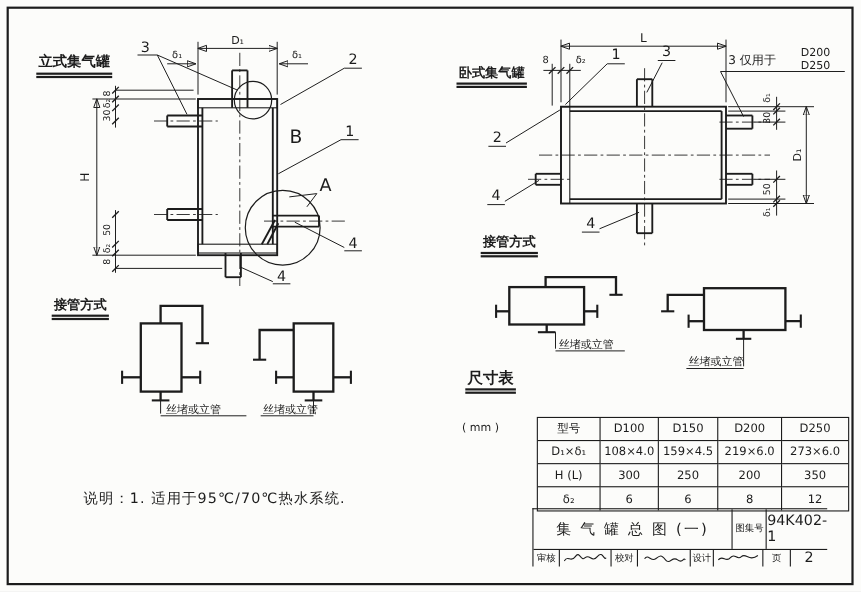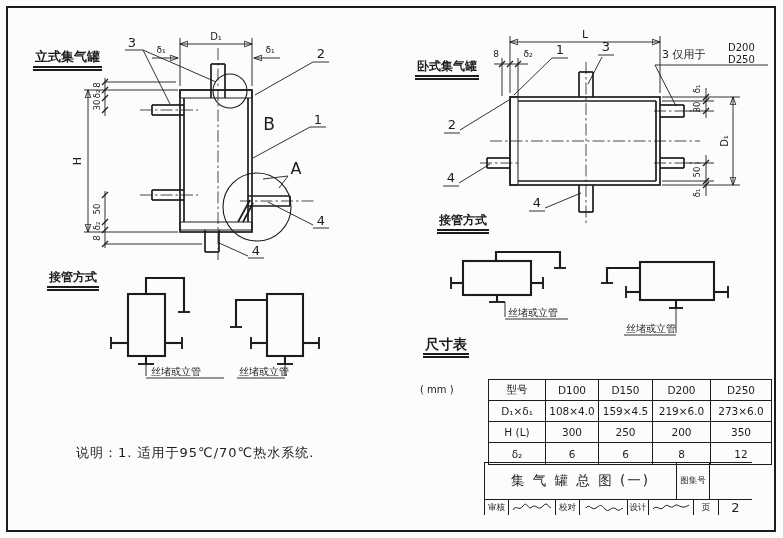--- a/index.html
+++ b/index.html
@@ -324,20 +324,21 @@
     <div class="c">6</div>
     <div class="c">6</div>
     <div class="c">8</div>
     <div class="c">12</div>
   </div>
 
   <div class="tblock">
     <div class="tb-top">
       <div class="tb-title">集 气 罐 总 图 (一)</div>
       <div class="tb-atlas-label">图集号</div>
+      <div class="tb-atlas-no">94K402-1</div>
     </div>
     <div class="tb-bot">
       <div class="w24">审核</div>
       <div class="w47 sig">
         <svg width="42" height="13" viewBox="0 0 42 13">
             <path d="M2,9 C5,3 8,11 12,5 S17,10 21,6 S27,11 32,5 S38,9 40,6" stroke="#1c1c1c" stroke-width="1" fill="none"></path>
           </svg>
       </div>
       <div class="w24">校对</div>
       <div class="w48 sig">

